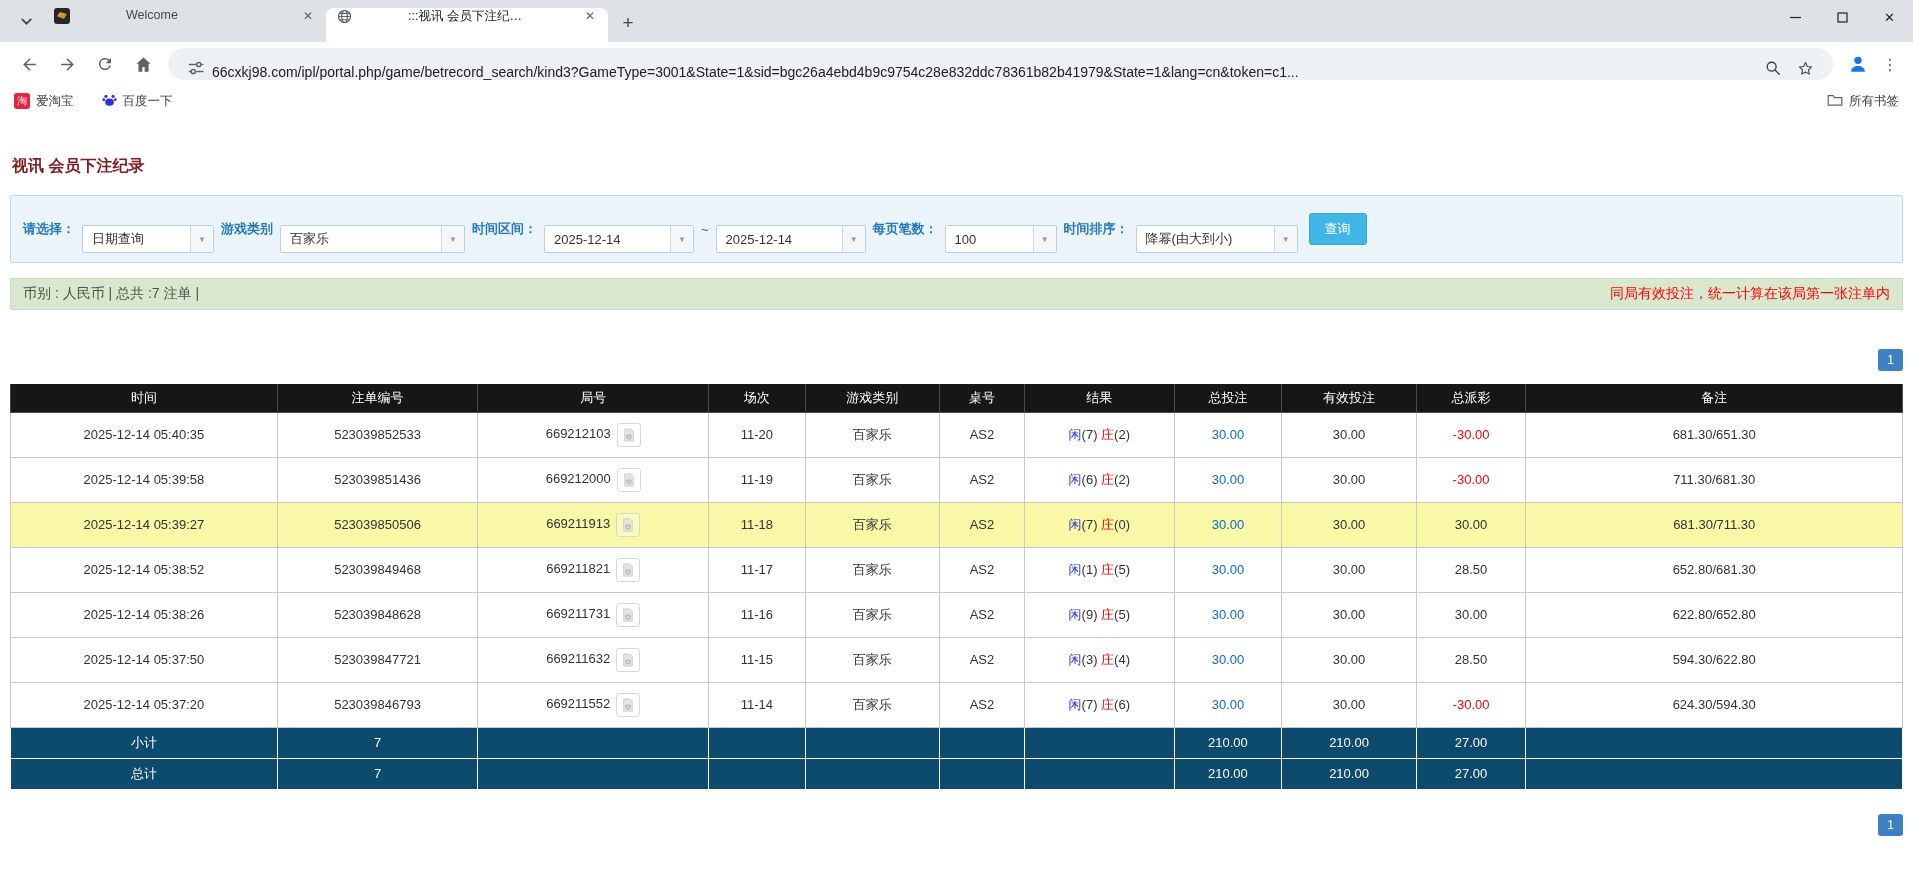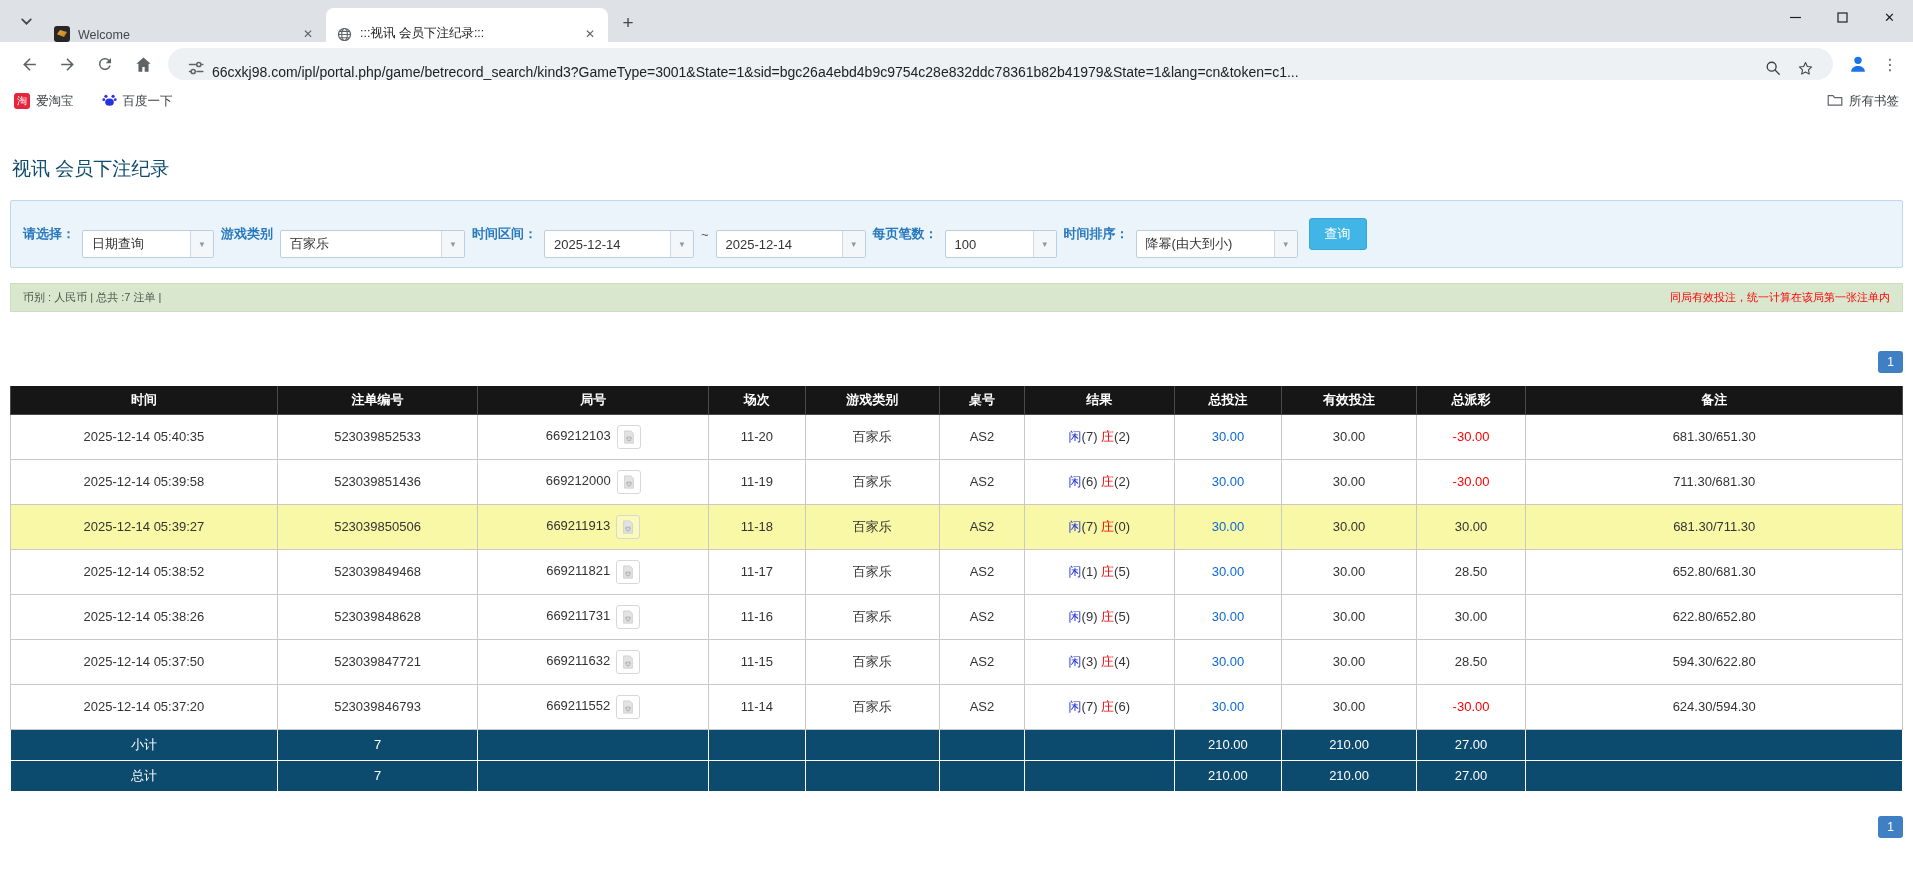--- a/index.html
+++ b/index.html
@@ -2,22 +2,22 @@
 <html><head>
 <meta charset="utf-8">
 <style>
   * { margin:0; padding:0; box-sizing:border-box; }
   html,body { width:1913px; height:885px; overflow:hidden; background:#fff;
     font-family:"Liberation Sans","DejaVu Sans",sans-serif; }
 
   
   .tabstrip { height:42px; background:#dee1e6; display:flex; align-items:flex-end; padding-left:6px; position:relative; }
   .tab-search { width:28px; height:28px; margin:0 4px 7px 6px; border-radius:50%; display:flex; align-items:center; justify-content:center; cursor:pointer; }
-  .tab { width:282px; height:34px; display:flex; align-items:flex-end; padding:0 10px; border-radius:8px 8px 0 0;
-         color:#45494d; font-size:12.5px; position:relative; }
+  .tab { width:282px; height:34px; display:flex; align-items:flex-start; padding:0 10px; border-radius:8px 8px 0 0;
+         color:#45494d; font-size:12.5px; position:relative;gap:48px; }
   .tab.inactive { background:transparent; }
   .tab.active { background:#fff; color:#202124; }
   .tab .tab-title { flex:1; white-space:nowrap; overflow:hidden; text-overflow:ellipsis; margin:0 8px; }
   .tab .tab-close { width:16px; height:16px; line-height:16px; text-align:center; border-radius:50%; font-size:12px; color:#5f6368; cursor:pointer; }
   .favicon { width:16px; height:16px; flex:0 0 16px; display:flex; align-items:center; justify-content:center; }
   .fav-welcome { background:#262626; border-radius:3px; position:relative; overflow:hidden; }
   .fav-welcome::after { content:""; position:absolute; left:3px; top:4px; width:10px; height:7px;
       background:linear-gradient(135deg,#e8a33d 0%,#c77f1f 100%); clip-path:polygon(0 60%,30% 0,100% 30%,70% 100%); }
   .newtab { width:28px; height:28px; margin:0 0 5px 6px; display:flex; align-items:center; justify-content:center;
             font-size:19px; color:#45494d; border-radius:50%; cursor:pointer; }
@@ -33,47 +33,47 @@
   .menu-dots { width:26px; height:26px; display:flex; align-items:center; justify-content:center; color:#5f6368; font-size:16px; cursor:pointer; letter-spacing:0; }
 
   .bookmarksbar { height:30px; background:#fff; display:flex; align-items:center; padding:0 14px; }
   .bookmark { display:flex; align-items:center; gap:6px; font-size:12.5px; color:#3c4043; margin-right:28px; cursor:pointer; }
   .bm-taobao { width:16px; height:16px; background:#e8243d; border-radius:3px; color:#fff; font-size:10px; line-height:16px; text-align:center; }
   .bm-spacer { flex:1; }
   .allbookmarks { display:flex; align-items:center; gap:6px; font-size:12.5px; color:#3c4043; cursor:pointer; }
 
   
   .page { padding:0 10px; }
-  .page-title { font-size:19px; font-weight:normal; color:#0c4a6e; margin:40px 0 18px 2px; }
+  .page-title { font-size:16px; font-weight:bold; color:#7f1d1d; margin:40px 0 18px 2px; }
 
   .filters { display:flex; align-items:center; background:#ebf3fb; border:1px solid #bfd8ee; border-radius:2px;
              padding:9px 12px; gap:7px; font-size:13px; }
   .flabel { color:#2779be; font-weight:bold; white-space:nowrap; }
   .combo { display:flex; height:28px; background:#fff; border:1px solid #b9cfe2; border-radius:2px; overflow:hidden; cursor:pointer;margin-top:20px; }
   .combo .cval { display:flex; align-items:center; padding:0 9px; color:#333; white-space:nowrap; flex:1; }
   .combo .carr { width:23px; background:#f4f7fa; border-left:1px solid #ccd9e6; display:flex; align-items:center; justify-content:center;
                  color:#8a9aa8; font-size:8px; }
   .w-query { width:132px; } .w-game { width:185px; } .w-date { width:150px; } .w-per { width:112px; } .w-sort { width:162px; }
   .tilde { color:#555; }
   .searchbtn { background:#41b6e6; border:1px solid #36a6d6; color:#fff; font-size:13px; padding:6px 15px; border-radius:3px; cursor:pointer; margin-left:4px; }
 
   .infobar { margin-top:15px; background:#d8e7ce; border:1px solid #cadfbc; display:flex; justify-content:space-between;
-             align-items:center; padding:6px 12px; font-size:11px; }
+             align-items:center; padding:6px 12px; font-size:14px; }
   .infobar .ileft { color:#4a554a; }
   .infobar .iright { color:#ff0000; }
 
   .pagwrap { text-align:right; }
   .pagwrap.top { margin:39px 0 13px; }
   .pagwrap.bottom { margin:24px 0 0; }
   .pagebtn { display:inline-block; background:#3f80c4; color:#fff; font-size:12px; padding:4px 9px; border-radius:3px; cursor:pointer; }
 
   table { width:100%; border-collapse:collapse; table-layout:fixed; font-size:13px; }
   col.c1{width:14.1%} col.c2{width:10.6%} col.c3{width:12.2%} col.c4{width:5.1%} col.c5{width:7.1%}
   col.c6{width:4.5%} col.c7{width:7.9%} col.c8{width:5.7%} col.c9{width:7.1%} col.c10{width:5.8%} col.c11{width:19.9%}
-  thead th { background:#161616; color:#fff; font-weight:bold; height:28px; border:1px solid #4a4a4a; border-top:none; }
+  thead th { background:#161616; color:#fff; font-weight:normal; height:28px; border:1px solid #4a4a4a; border-top:none; }
   tbody td { background:#fff; height:45px; text-align:center; color:#333; border:1px solid #c9c9c9; }
   tr.hl td { background:#f8f8a6; }
   td .rp { color:#1f2fd8; }
   td .rb { color:#ee0000; }
   td .rn { color:#333; }
   td .betlink { color:#0a68d8; cursor:pointer; }
   td.neg { color:#ff0000;margin-top:12px; }
   .vbtn { display:inline-flex; align-items:center; justify-content:center; width:24px; height:24px; border:1px solid #d8d8d8;
           border-radius:3px; margin-left:6px; vertical-align:middle; cursor:pointer; background:rgba(255,255,255,0.25); }
   tr.foot td { background:#0c4a6e; color:#fff; height:31px; border:1px solid #fdfdfd; }

